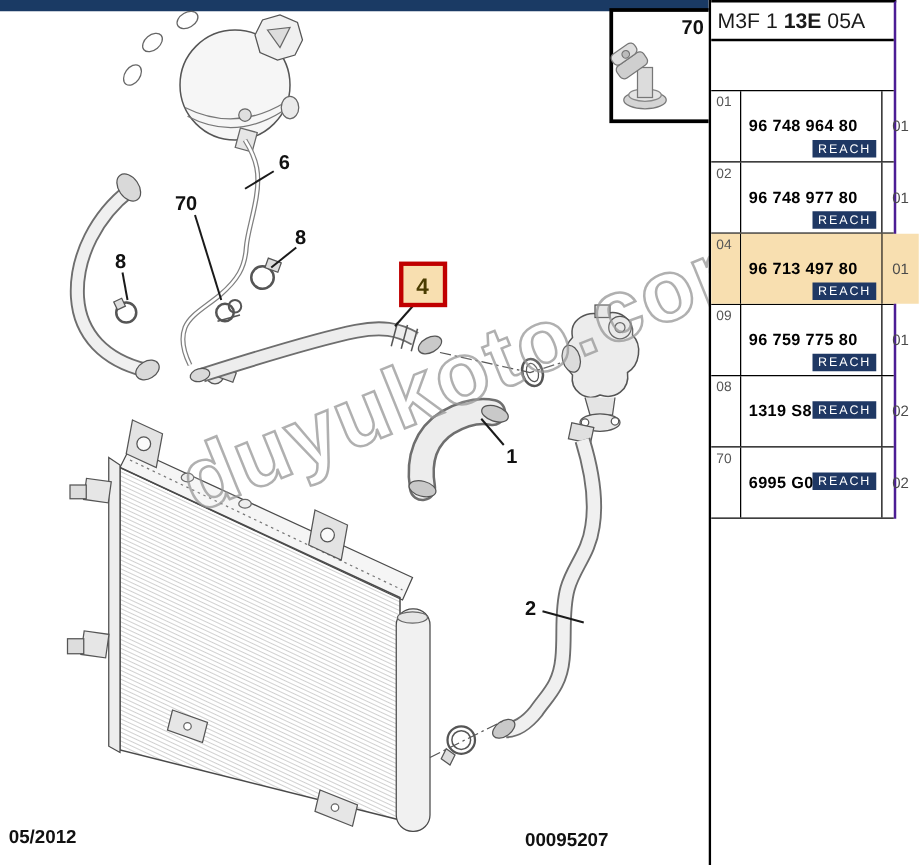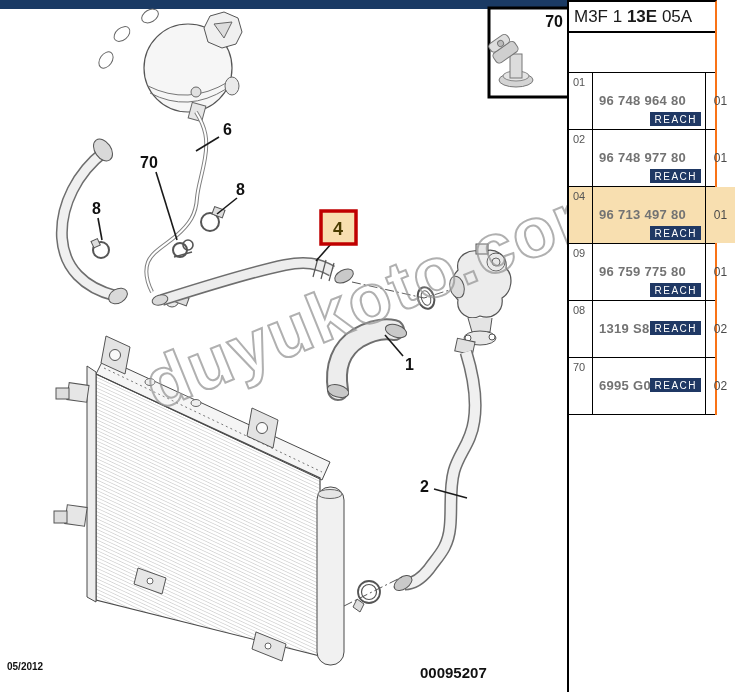--- a/index.html
+++ b/index.html
@@ -12,42 +12,42 @@
   #art{position:absolute;left:0;top:0;}
   svg text{font-family:"Liberation Sans",sans-serif;}
   .callout-num{font-size:16px;font-weight:bold;fill:#111;}
   .leader{stroke:#1a1a1a;stroke-width:1.6;fill:none;}
   #watermark{position:absolute;left:148px;top:348px;width:520px;
     transform:rotate(-22deg);transform-origin:0 50%;
     font-size:70px;font-weight:bold;letter-spacing:2px;
     color:rgba(255,255,255,0.12);
     -webkit-text-stroke:2px rgba(150,150,150,0.75);
     pointer-events:none;white-space:nowrap;}
-  #date-label{position:absolute;left:7px;top:661px;font-size:10px;font-weight:bold;color:#111;}
+  #date-label{position:absolute;left:7px;top:661px;font-size:15px;font-weight:bold;color:#111;}
   #doc-number{position:absolute;left:420px;top:664px;width:136px;text-align:left;
     font-size:15px;font-weight:bold;color:#111;}
 
   
   #v-divider{position:absolute;left:567px;top:0;width:2px;height:692px;background:#000;}
 
   
   #panel{position:absolute;left:569px;top:0;width:168px;height:692px;background:#fff;}
-  #table-wrap{box-sizing:border-box;width:148px;border-top:2px solid #000;border-right:2px solid #f97316;}
+  #table-wrap{box-sizing:border-box;width:148px;border-top:2px solid #000;border-right:2px solid #4c1d95;}
   #catalog-header{box-sizing:border-box;height:31px;border-bottom:2px solid #000;
     display:flex;align-items:center;padding-left:5px;font-size:17px;color:#1a1a1a;white-space:pre;}
   #catalog-header .hdr-bold{font-weight:bold;text-align:right;}
   #header-spacer{height:39px;}
   #rows{border-top:1px solid #000;}
   .part-row{box-sizing:border-box;height:57px;border-bottom:1px solid #000;
     display:grid;grid-template-columns:24px 112px 30px;}
   .ref-cell{box-sizing:border-box;border-right:1px solid #000;font-size:11px;color:#555;
     padding:3px 0 0 4px;}
   .part-cell{position:relative;}
   .part-number{position:absolute;left:6px;top:20px;font-size:13px;font-weight:bold;
-    color:#737373;letter-spacing:0.3px;white-space:nowrap;}
+    color:#000000;letter-spacing:0.3px;white-space:nowrap;}
   .qty-cell{box-sizing:border-box;border-left:1px solid #000;display:flex;align-items:center;
     justify-content:center;font-size:12px;color:#4a4a4a;}
   .reach-badge{position:absolute;background:#1F3864;color:#fff;font-size:10px;font-weight:normal;
     letter-spacing:1.5px;padding:2px 4px 1px 4px;cursor:pointer;}
   .reach-block .reach-badge{right:4px;bottom:3px;}
   .reach-inline .reach-badge{right:4px;top:20px;}
   .highlight{background:#F8DFB0;}
 </style>
 </head>
 <body>

